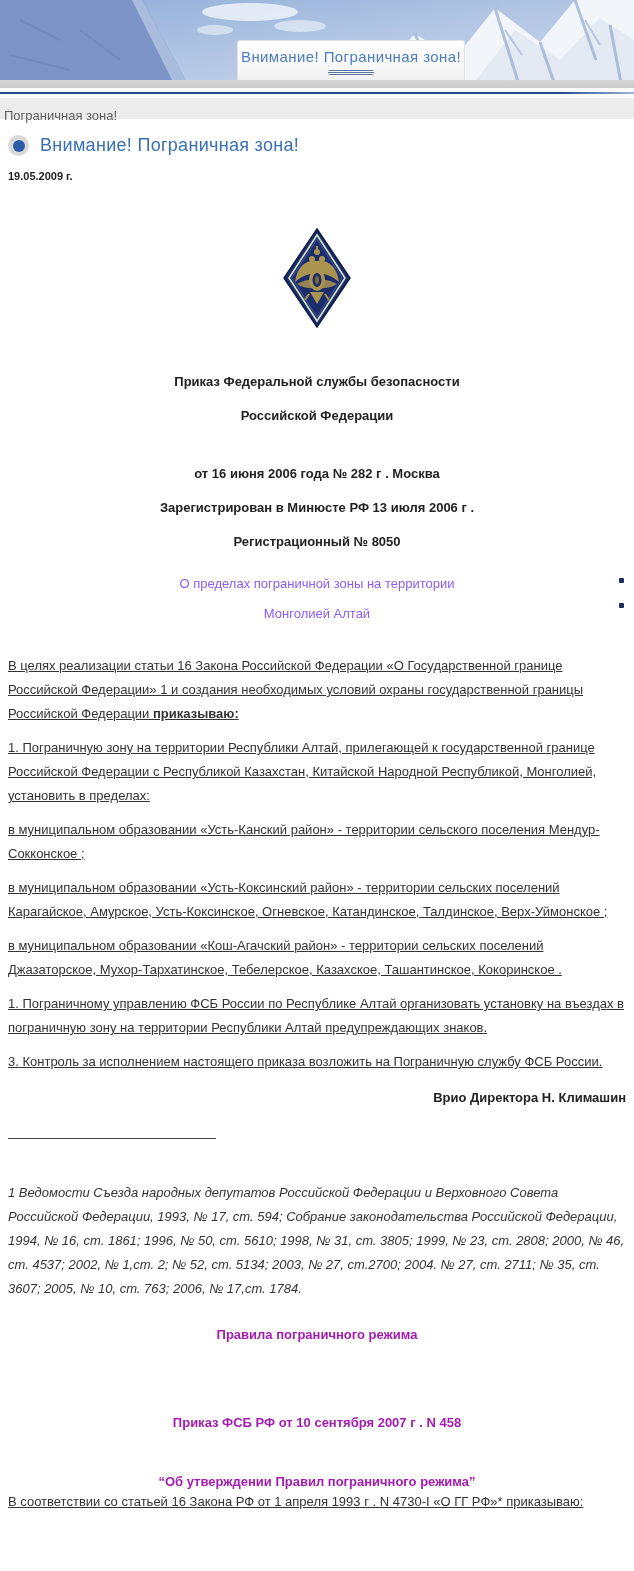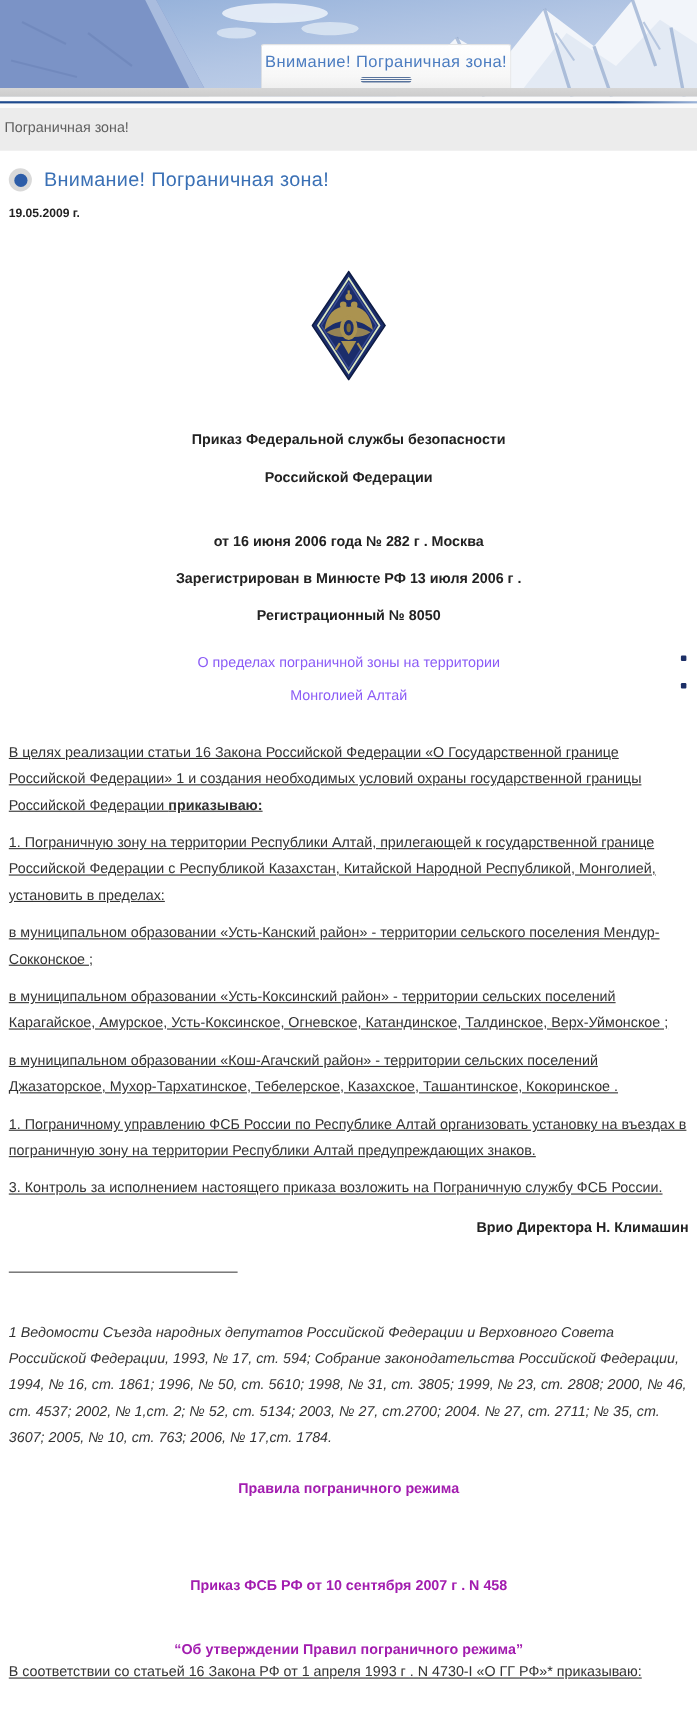--- a/index.html
+++ b/index.html
@@ -39,21 +39,21 @@
     position:absolute;left:0;top:80px;width:634px;height:8px;
     background:linear-gradient(#d6d6d6,#cccccc);
   }
   
   .sep{width:634px;height:10px;background:#fbfbfb;position:relative;}
   .sep .blue-line{
     position:absolute;left:0;top:4px;width:634px;height:2px;
     background:linear-gradient(to right,#1f4b8e 0 78%,#1f4b8e 88%,#9db4d8);
   }
   .breadcrumb-bar{
-    width:634px;height:39px;background:#ececec;box-sizing:border-box;
+    width:634px;height:21px;background:#ececec;box-sizing:border-box;
     padding:10px 0 0 4px;font-size:13px;color:#5f5f5f;
   }
   
   .main{padding:12px 8px 0 8px;}
   .title-row{display:flex;align-items:center;margin-top:4px;}
   .title-bullet{
     width:21px;height:21px;border-radius:50%;background:#d9d9d9;
     display:flex;align-items:center;justify-content:center;flex:0 0 21px;
   }
   .title-bullet .inner-dot{width:12px;height:12px;border-radius:50%;background:#2d5da8;}

